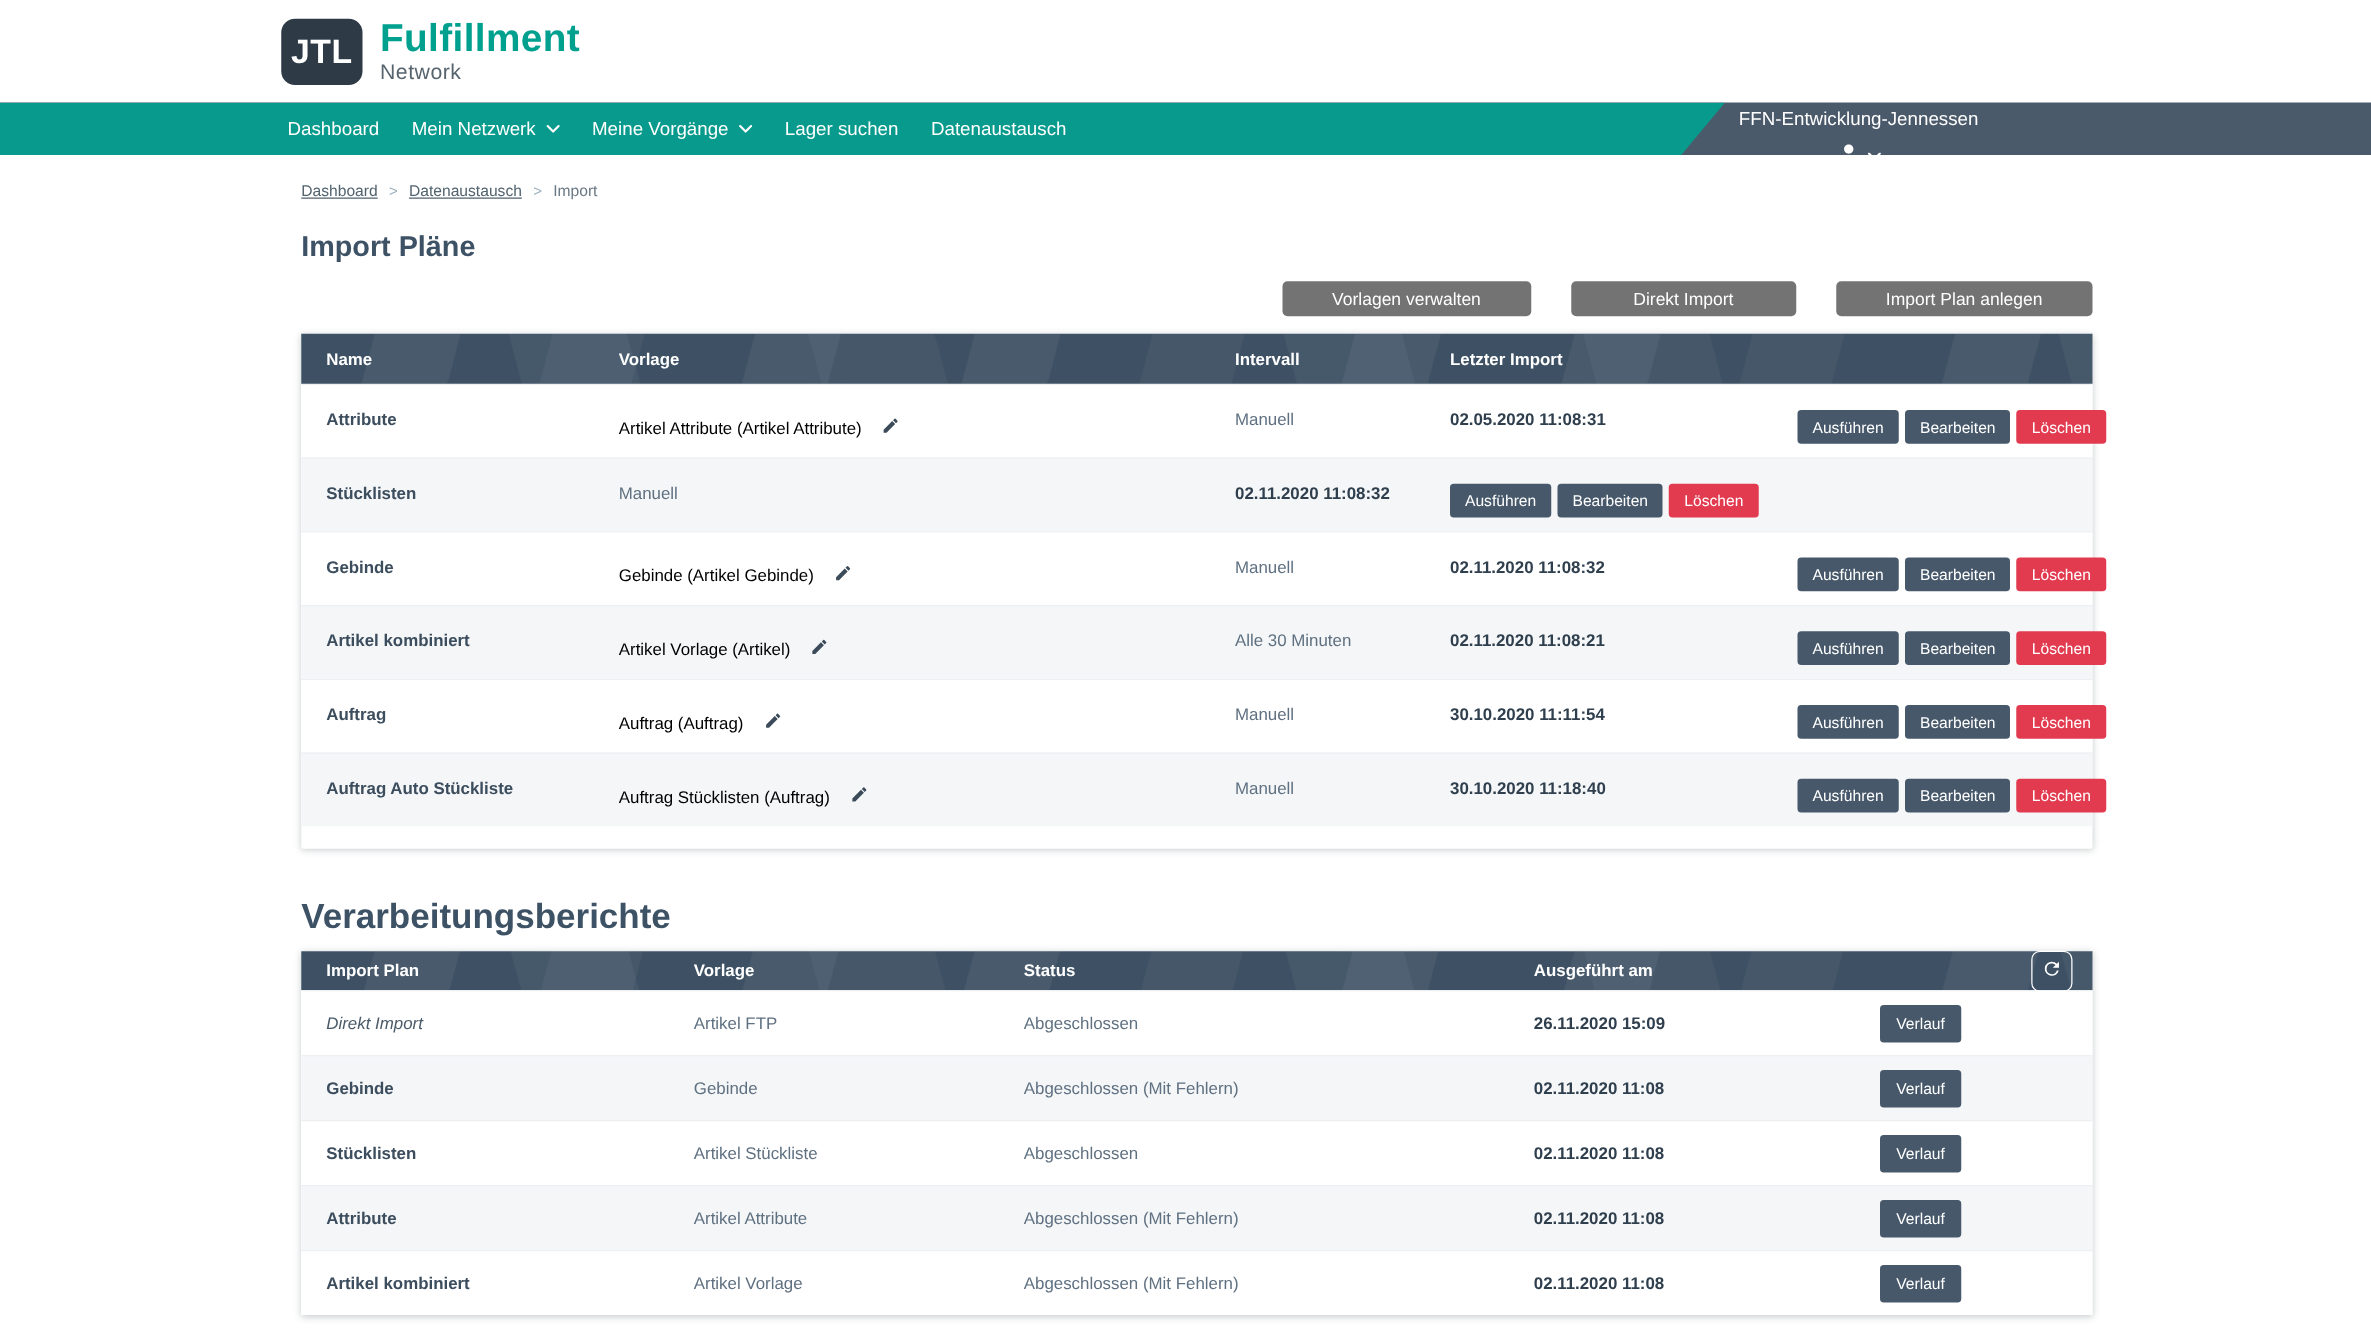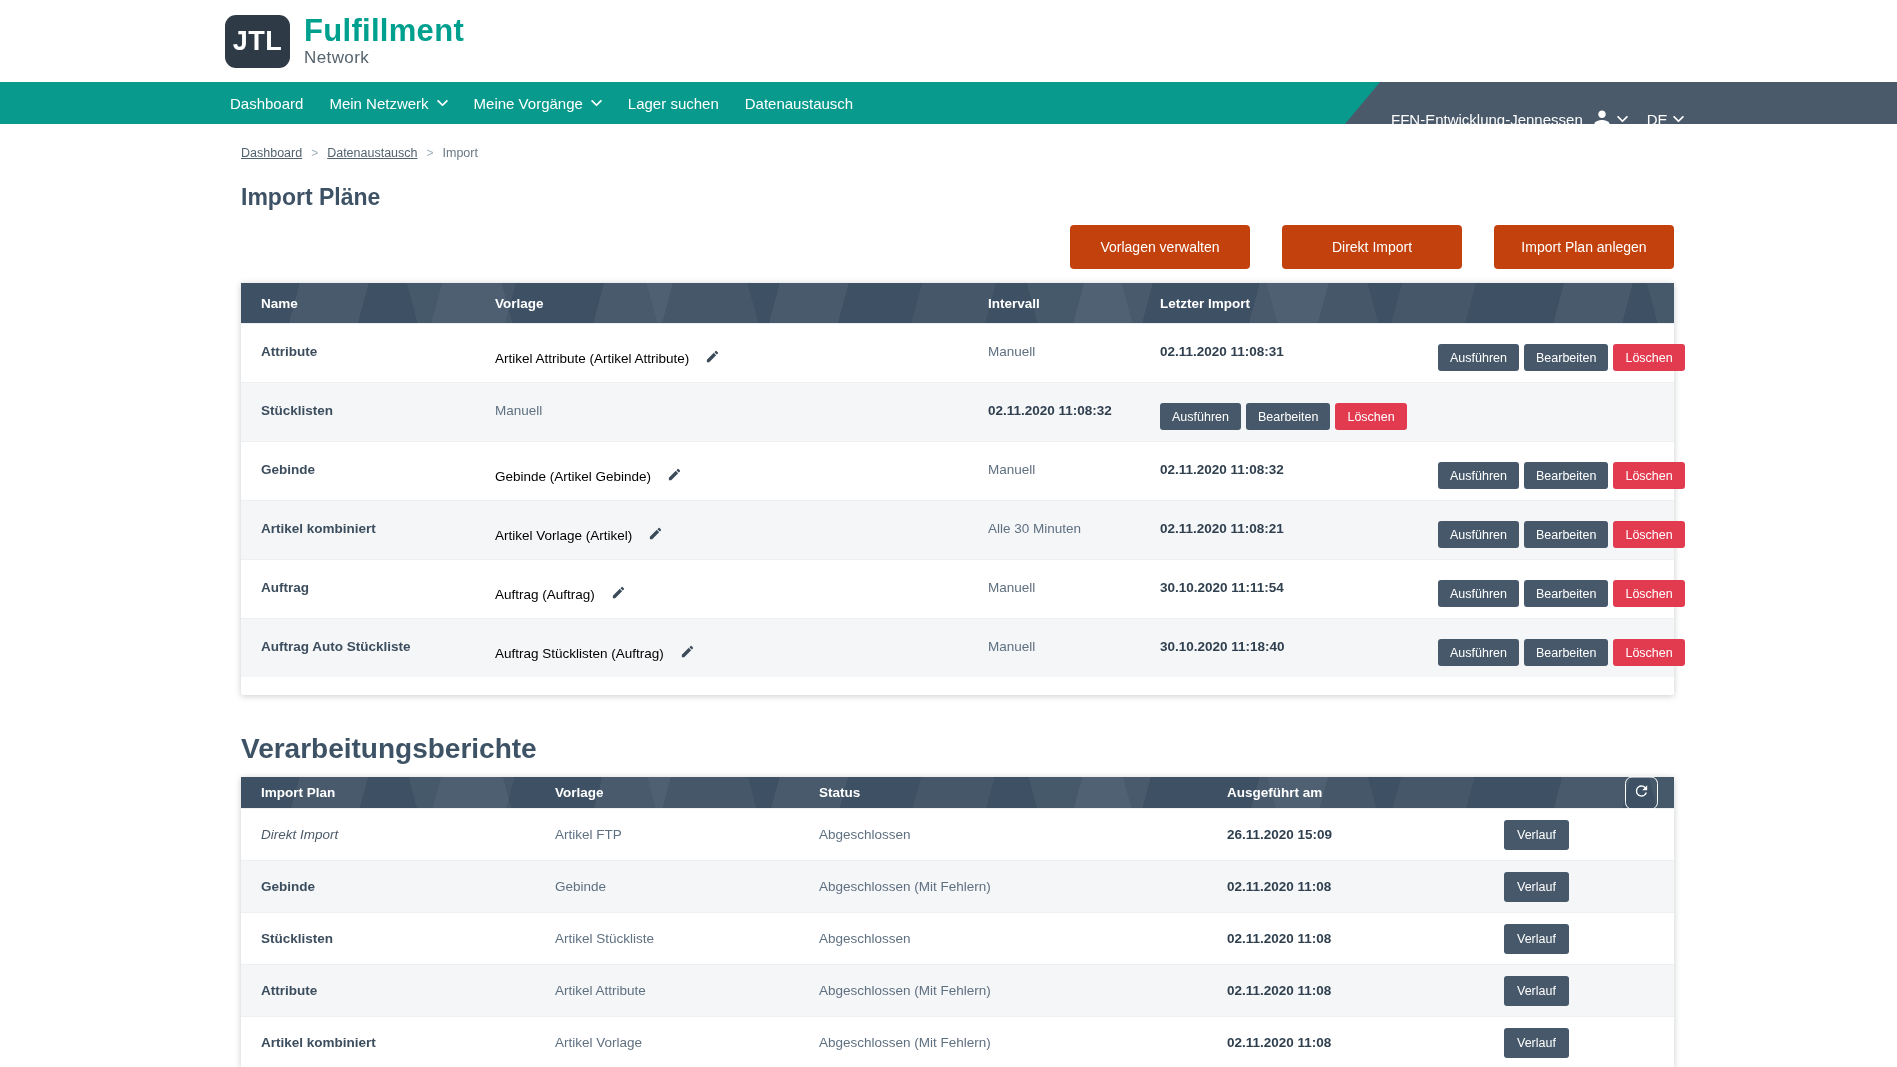--- a/index.html
+++ b/index.html
@@ -16,37 +16,37 @@
   .brand-sub  { color:#56646E; font-size:17px; margin-top:2px; letter-spacing:0.4px; }
 
   
   .navbar { position:relative; height:42px; background:#4A5A6B; }
   .nav-teal { position:absolute; inset:0; background:#089A8C;
               clip-path:polygon(0 0, 1380px 0, 1345px 100%, 0 100%); }
   .nav-inner { position:absolute; inset:0; display:flex; align-items:center;
                padding-left:230px; gap:26px; z-index:2; }
   .nav-item { color:#fff; font-size:15px; display:flex; align-items:center; gap:8px; cursor:pointer; }
   .chev { display:inline-flex; color:#fff; }
-  .user-area { position:absolute; left:1391px; top:16px; height:42px; display:flex;
-               align-items:center; gap:9px; z-index:2; color:#fff; font-size:15px; }
+  .user-area { position:absolute; left:1391px; top:5px; height:42px; display:flex;
+               align-items:center; gap:9px; z-index:2; color:#fff; font-size:15px;flex-direction:column; }
   .user-area .group { display:flex; align-items:center; gap:5px; cursor:pointer; }
   .lang { margin-left:10px; }
 
   
   .breadcrumb { margin:22px 0 0 241px; font-size:12.5px; color:#6A7884;
                 display:flex; align-items:center; }
   .crumb-link { color:#51636F; text-decoration:underline; cursor:pointer; }
   .crumb-sep { color:#9FB0BC; margin:0 9px; font-size:12px; }
 
   
   .page-title { margin:24px 0 0 241px; font-size:23px; font-weight:bold; color:#3E5266; }
   .actions-row { width:1433px; margin:14px 0 0 241px; display:flex;
                  justify-content:flex-end; gap:32px; }
-  .btn-dark { background:#c2410c; color:#fff; border:none; border-radius:4px;
-              height:44px; padding:0 27px; font-size:14px; min-width:180px;
+  .btn-dark { background:#737373; color:#fff; border:none; border-radius:4px;
+              height:28px; padding:0 40px; font-size:14px; min-width:180px;
               font-family:inherit; cursor:pointer; }
 
   
   .card { width:1433px; margin-left:241px; background:#fff; border-radius:2px;
           box-shadow:0 1px 6px rgba(40,50,60,0.25); }
   .card1 { margin-top:14px; padding-bottom:18px; }
   .card2 { margin-top:12px; }
 
   .thead { position:relative; display:grid; align-items:center; color:#fff;
            font-weight:bold; font-size:13.5px;
@@ -186,21 +186,21 @@
   <div id="t1-body">
       <div class="trow t1-row t1-grid">
         <div class="cell-name">Attribute</div>
         <div class="cell-vorlage">
           <span>Artikel Attribute (Artikel Attribute)</span>
           <span class="edit-icon"><svg width="15" height="15" viewBox="0 0 24 24" fill="#3C4B59">
               <path d="M3 17.25V21h3.75L17.81 9.94l-3.75-3.75L3 17.25zM20.71 7.04a1 1 0 0 0 0-1.41l-2.34-2.34a1 1 0 0 0-1.41 0l-1.83 1.83 3.75 3.75 1.83-1.83z"></path>
             </svg></span>
         </div>
         <div class="cell-plain">Manuell</div>
-        <div class="cell-date">02.11.2020 11:08:31</div>
+        <div class="cell-date">02.05.2020 11:08:31</div>
         <div class="cell-actions">
           <button class="btn-sm">Ausführen</button>
           <button class="btn-sm">Bearbeiten</button>
           <button class="btn-sm red">Löschen</button>
         </div>
       </div>
       <div class="trow t1-row t1-grid alt">
         <div class="cell-name">Stücklisten</div>
         <div class="cell-plain">Manuell</div>
         <div class="cell-date">02.11.2020 11:08:32</div>

